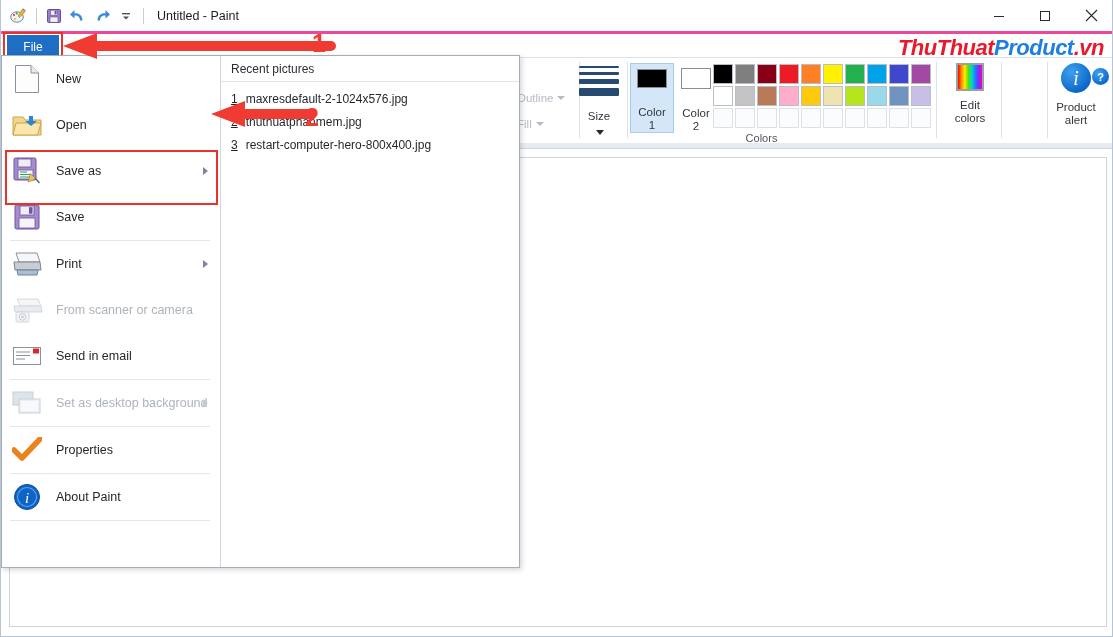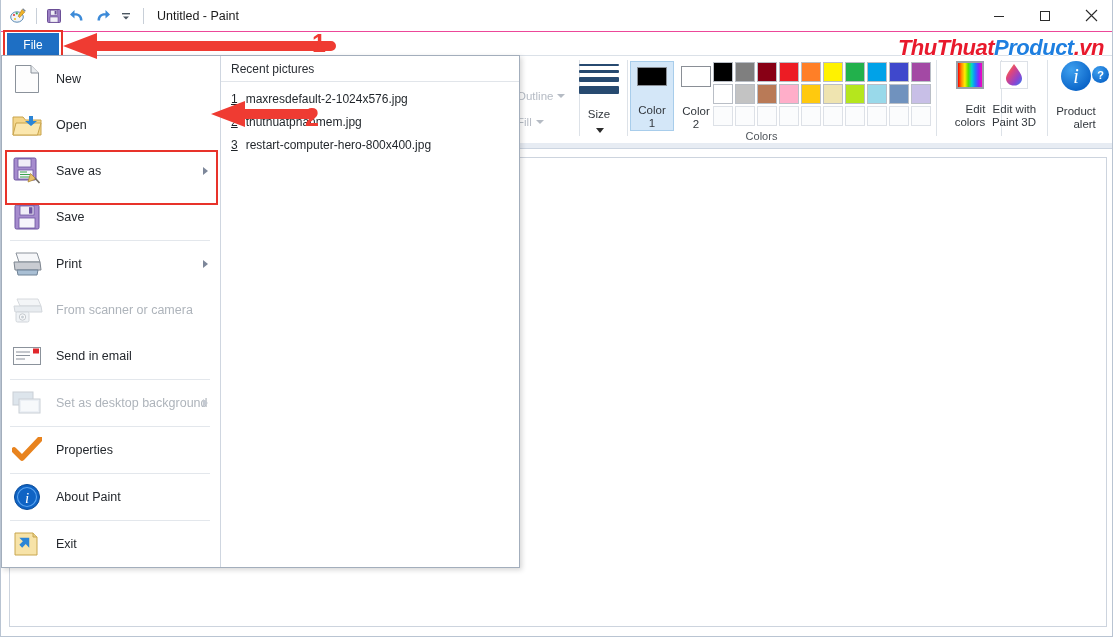--- a/index.html
+++ b/index.html
@@ -38,21 +38,21 @@
   .wc {
     width: 46px; height: 31px; display: flex; align-items: center; justify-content: center;
     color: #2b2b2b;
   }
   .wc svg { display:block; }
 
   
   .ribbon {
     position: absolute; left: 0; top: 31px; width: 1113px; height: 112px;
     background: #be185d;
-    border-top: 1px solid #ec4899;
+    border-top: 3px solid #ec4899;
   }
   .tabstrip {
     position: absolute; left: 0; top: 0; width: 1113px; height: 24px;
     background: #ffffff;
     border-bottom: 1px solid #dbe1e8;
   }
   .file-tab {
     position: absolute; left: 6px; top: 1px;
     width: 52px; height: 23px;
     background: #1e6fc4;
@@ -100,21 +100,21 @@
   .sw-lg { width: 30px; height: 30px; border: 1px solid #8a8f96; margin-top: 5px; }
   .colorbtn .cap { font-size: 11.5px; color: #32373d; text-align: center; line-height: 13px; margin-top: 18px; }
 
   
   .palette { position: absolute; top: 6px; display: grid; grid-template-columns: repeat(10, 20px); gap: 2px; }
   .sw { width: 20px; height: 20px; border: 1px solid #b9bec6; }
   .sw.empty { background: #fbfcfd; border-color: #dde1e7; }
 
   
   .bigbtn { position: absolute; top: 5px; width: 62px; height: 72px; display: flex; flex-direction: column; align-items: center; }
-  .bigbtn .cap { font-size: 11.5px; color: #32373d; text-align: right; line-height: 13px; margin-top: 14px; }
+  .bigbtn .cap { font-size: 11.5px; color: #32373d; text-align: center; line-height: 13px; margin-top: 8px; }
   .editcolors-icon {
     width: 28px; height: 28px; border: 2px solid #9aa0a8;
     background: linear-gradient(90deg,#ff0000,#ff8a00,#ffee00,#55e000,#00d8c8,#1a7fff,#7a2bff,#ff00b4);
   }
   .p3d-icon { width: 28px; height: 28px; border: 1px solid #dde1e7; background:#fff; display:flex;align-items:center;justify-content:center;}
   .alert-icon {
     width: 30px; height: 30px; border-radius: 50%;
     background: radial-gradient(circle at 35% 30%, #3ea0ef, #0a64c8 75%);
     color: #fff; font-family: "Liberation Serif", serif; font-style: italic;
     font-size: 20px; display: flex; align-items: center; justify-content: center;
@@ -344,39 +344,20 @@
 
       <div class="bigbtn" style="left:938px;">
         <div class="editcolors-icon"></div>
         <div class="cap">
           <span>Edit</span><br>
           <span>colors</span>
         </div>
       </div>
       <div class="grp-div" style="left:1000px;"></div>
 
-      <div class="bigbtn" style="left:980px; width:66px;">
-        <div class="p3d-icon">
-          <svg width="22" height="24" viewBox="0 0 22 24">
-            <defs>
-              <linearGradient id="p3dg" x1="0" y1="0" x2="1" y2="1">
-                <stop offset="0%" stop-color="#f5a623"></stop>
-                <stop offset="35%" stop-color="#e0457b"></stop>
-                <stop offset="70%" stop-color="#8e44d0"></stop>
-                <stop offset="100%" stop-color="#2d7ff0"></stop>
-              </linearGradient>
-            </defs>
-            <path d="M11 1 C16 8 19 12 19 15.5 C19 19.6 15.4 22.6 11 22.6 C6.6 22.6 3 19.6 3 15.5 C3 12 6 8 11 1 Z" fill="url(#p3dg)"></path>
-          </svg>
-        </div>
-        <div class="cap">
-          <span>Edit with</span><br>
-          <span>Paint 3D</span>
-        </div>
-      </div>
       <div class="grp-div" style="left:1046px;"></div>
 
       <div class="bigbtn" style="left:1043px; width:64px;">
         <div class="alert-icon">i</div>
         <div class="cap">
           <span>Product</span><br>
           <span>alert</span>
         </div>
       </div>
     </div>
@@ -495,30 +476,20 @@
           <span class="ico">
             <svg width="28" height="28" viewBox="0 0 28 28">
               <circle cx="14" cy="14" r="12.5" fill="#0f63c4" stroke="#0b4c99"></circle>
               <circle cx="14" cy="14" r="9.5" fill="none" stroke="#5ba4ef" stroke-width="1.1"></circle>
               <text x="14" y="20" text-anchor="middle" font-family="Liberation Serif, serif" font-style="italic" font-size="15" fill="#ffffff">i</text>
             </svg>
           </span>
           <span class="lbl">About Paint</span>
         </div>
         <div class="mi-sep"></div>
-        <div class="mi">
-          <span class="ico">
-            <svg width="30" height="28" viewBox="0 0 30 28">
-              <path d="M3 3 H21 L25 7 V25 H3 Z" fill="#f7e3a8" stroke="#c8a64f"></path>
-              <path d="M21 3 V7 H25" fill="#e8d08a" stroke="#c8a64f"></path>
-              <path d="M11 6 L11 11 L6 11 L13 18 L20 11 L15 11 L15 6 Z" transform="rotate(-135 13 12)" fill="#2b85d6"></path>
-            </svg>
-          </span>
-          <span class="lbl">Exit</span>
-        </div>
       </div>
     <div class="fm-right">
       <div class="rp-title">Recent pictures</div>
       <div class="rp-rule"></div>
       <div id="rp-list">
           <div class="rp-item" style="top: 36px;">
             <span class="rp-num">1</span>
             <span>maxresdefault-2-1024x576.jpg</span>
           </div>
           <div class="rp-item" style="top: 59px;">

